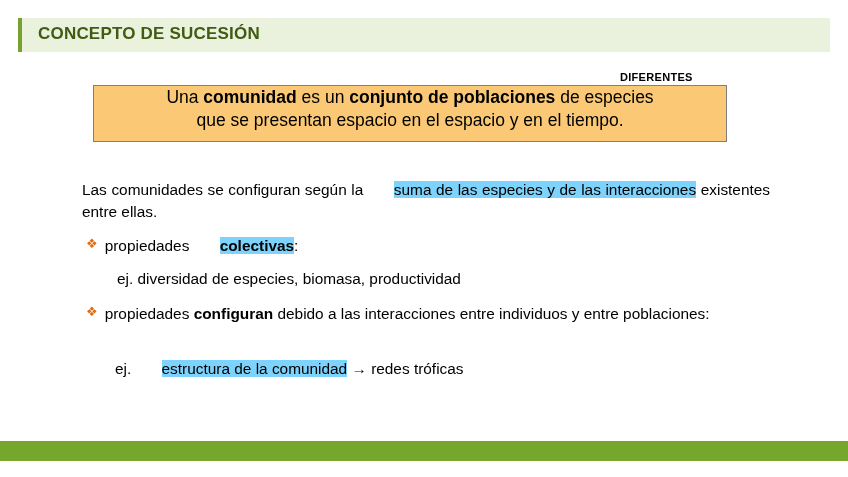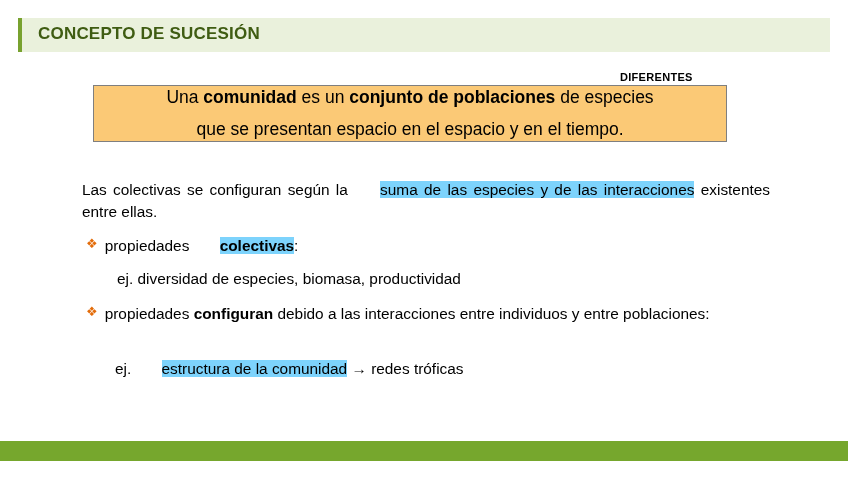--- a/index.html
+++ b/index.html
@@ -67,21 +67,21 @@
     position: absolute;
     left: 93px;
     top: 85px;
     width: 634px;
     height: 57px;
     background: #fbc976;
     border: 1px solid #7f7f7f;
     box-sizing: border-box;
     display: flex;
     flex-direction: column;
-    justify-content: space-between;
+    justify-content: flex-start;
     align-items: center;
     text-align: center;
     line-height: 1.32;
   }
   .callout-line {
     font-size: 17.5px;
     color: #000000;
     white-space: nowrap;
   }
   .callout-line b { font-weight: bold; }
@@ -153,21 +153,21 @@
   <div class="title-accent"></div>
   <div class="title-text">CONCEPTO DE SUCESIÓN</div>
 
   <div class="diferentes">DIFERENTES</div>
 
   <div class="callout">
     <div class="callout-line"><span>Una </span><b>comunidad</b><span> es un </span><b>conjunto de poblaciones</b><span> de especies</span></div>
     <div class="callout-line">que se presentan espacio en el espacio y en el tiempo.</div>
   </div>
 
-  <div class="para"><span>Las colectivas se configuran según la </span><span class="hl">suma de las especies y de las interacciones</span><span> existentes entre ellas.</span></div>
+  <div class="para"><span>Las comunidades se configuran según la </span><span class="hl">suma de las especies y de las interacciones</span><span> existentes entre ellas.</span></div>
 
   <div class="bullet-row b1">
     <span class="bullet-mark">❖</span>
     <span class="bullet-text"><span>propiedades </span><b class="hl">colectivas</b><span>:</span></span>
   </div>
 
   <div class="sub1">ej. diversidad de especies, biomasa, productividad</div>
 
   <div class="bullet-row b2">
     <span class="bullet-mark">❖</span>

